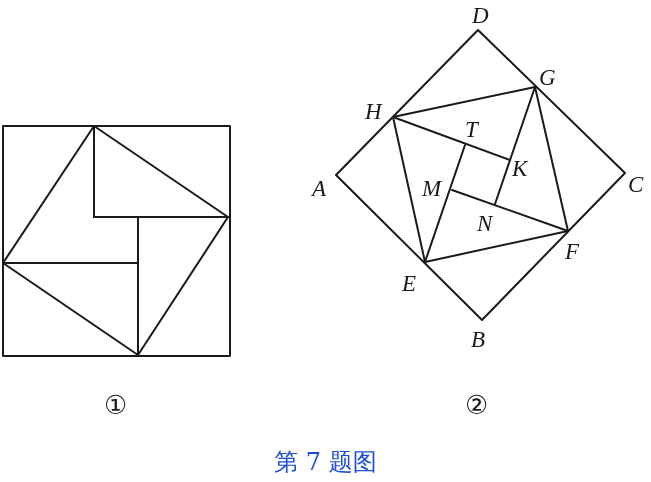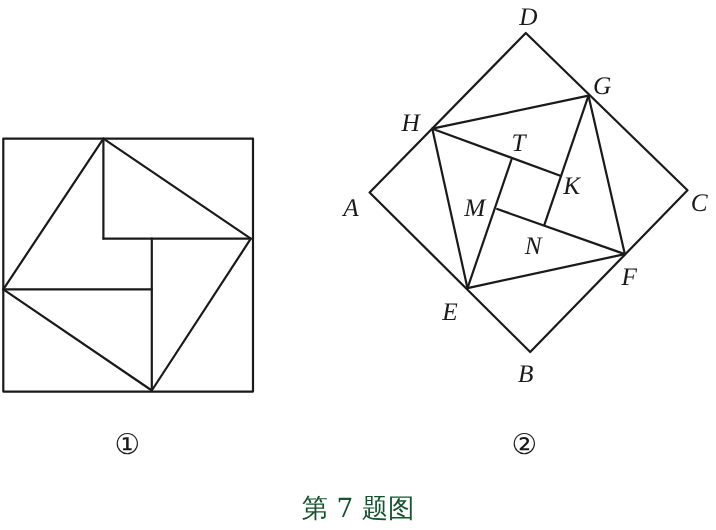--- a/index.html
+++ b/index.html
@@ -1,21 +1,21 @@
 <!DOCTYPE html>
 <html><head>
   <meta charset="utf-8">
   <style>
     html, body { margin: 0; padding: 0; background: #ffffff; }
     body { width: 651px; height: 482px; position: relative; overflow: hidden; font-family: "DejaVu Serif", serif; }
     svg.fig { position: absolute; left: 0; top: 0; }
     .ln { stroke: #1a1a1a; stroke-width: 2; fill: none; stroke-linecap: round; stroke-linejoin: round; }
     .lbl { position: absolute; font-family: "Liberation Serif", serif; font-style: italic; font-size: 23px; color: #1a1a1a; line-height: 1; }
     .num { position: absolute; font-family: "DejaVu Sans", sans-serif; font-size: 26px; color: #1a1a1a; line-height: 1; }
-    .caption { position: absolute; left: 0; width: 651px; top: 446px; text-align: center; font-family: "DejaVu Serif", serif; font-size: 24px; color: #14532d; }
+    .caption { position: absolute; left: 0; width: 651px; top: 446px; text-align: center; font-family: "DejaVu Serif", serif; font-size: 24px; color: #1d4ed8; }
   </style>
 </head>
 <body>
 
 <svg class="fig" width="651" height="482">
 
   <g>
     <rect class="ln" x="3" y="126" width="227" height="230"></rect>
     <polygon class="ln" points="94,126 228,217 138,355 3,263"></polygon>
     <line class="ln" x1="94" y1="126" x2="94" y2="217"></line>

